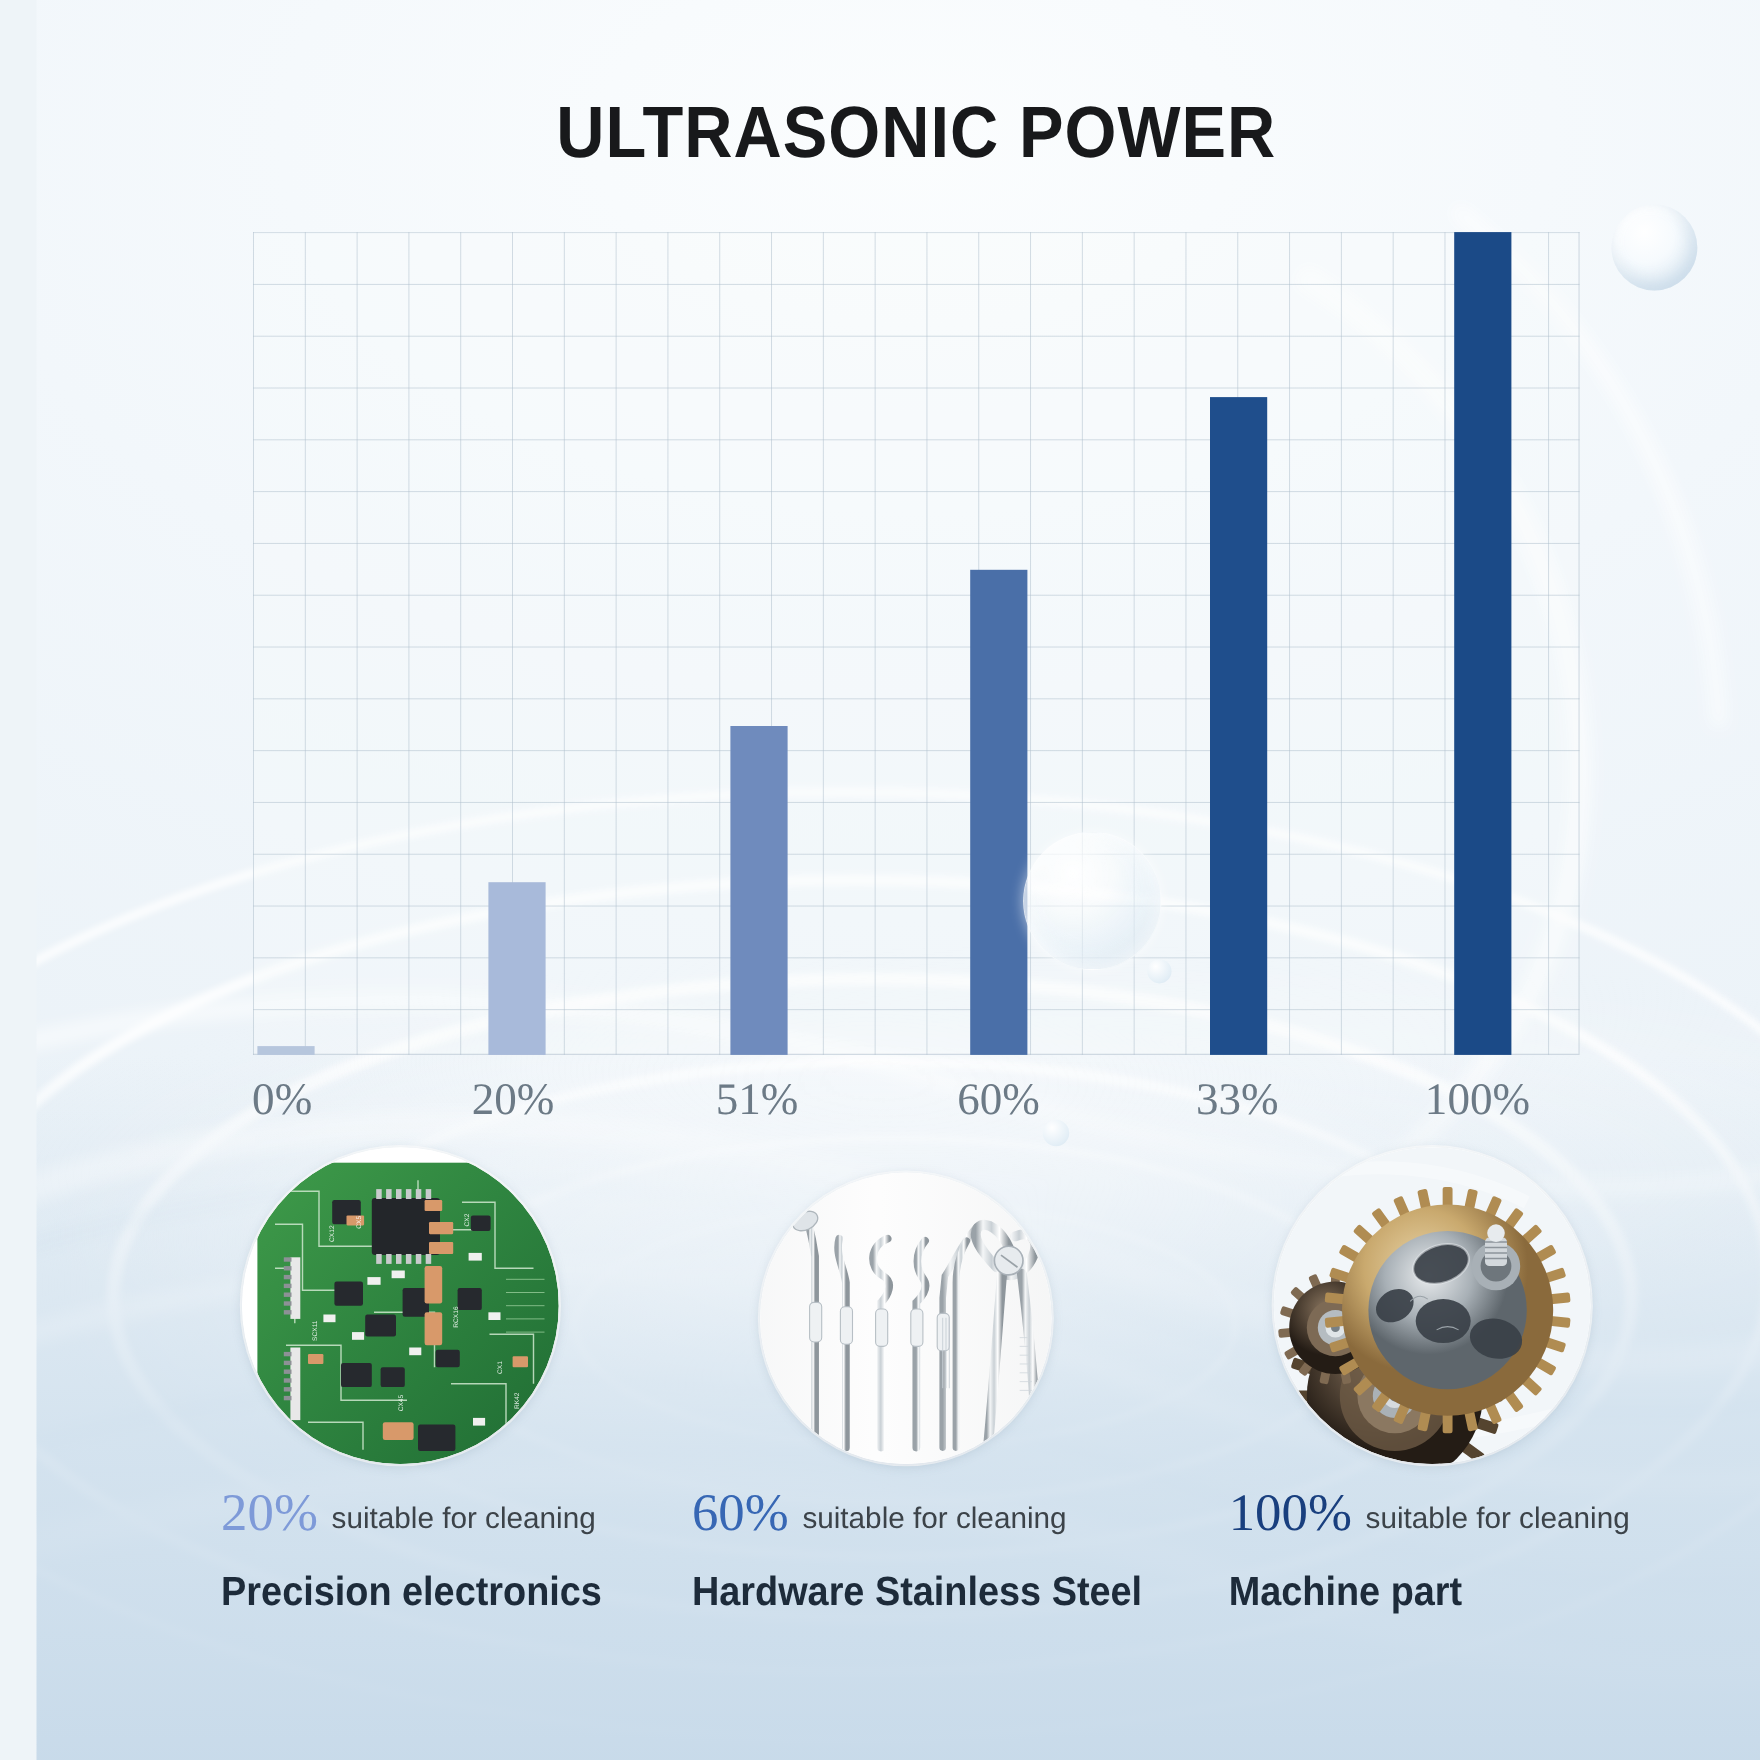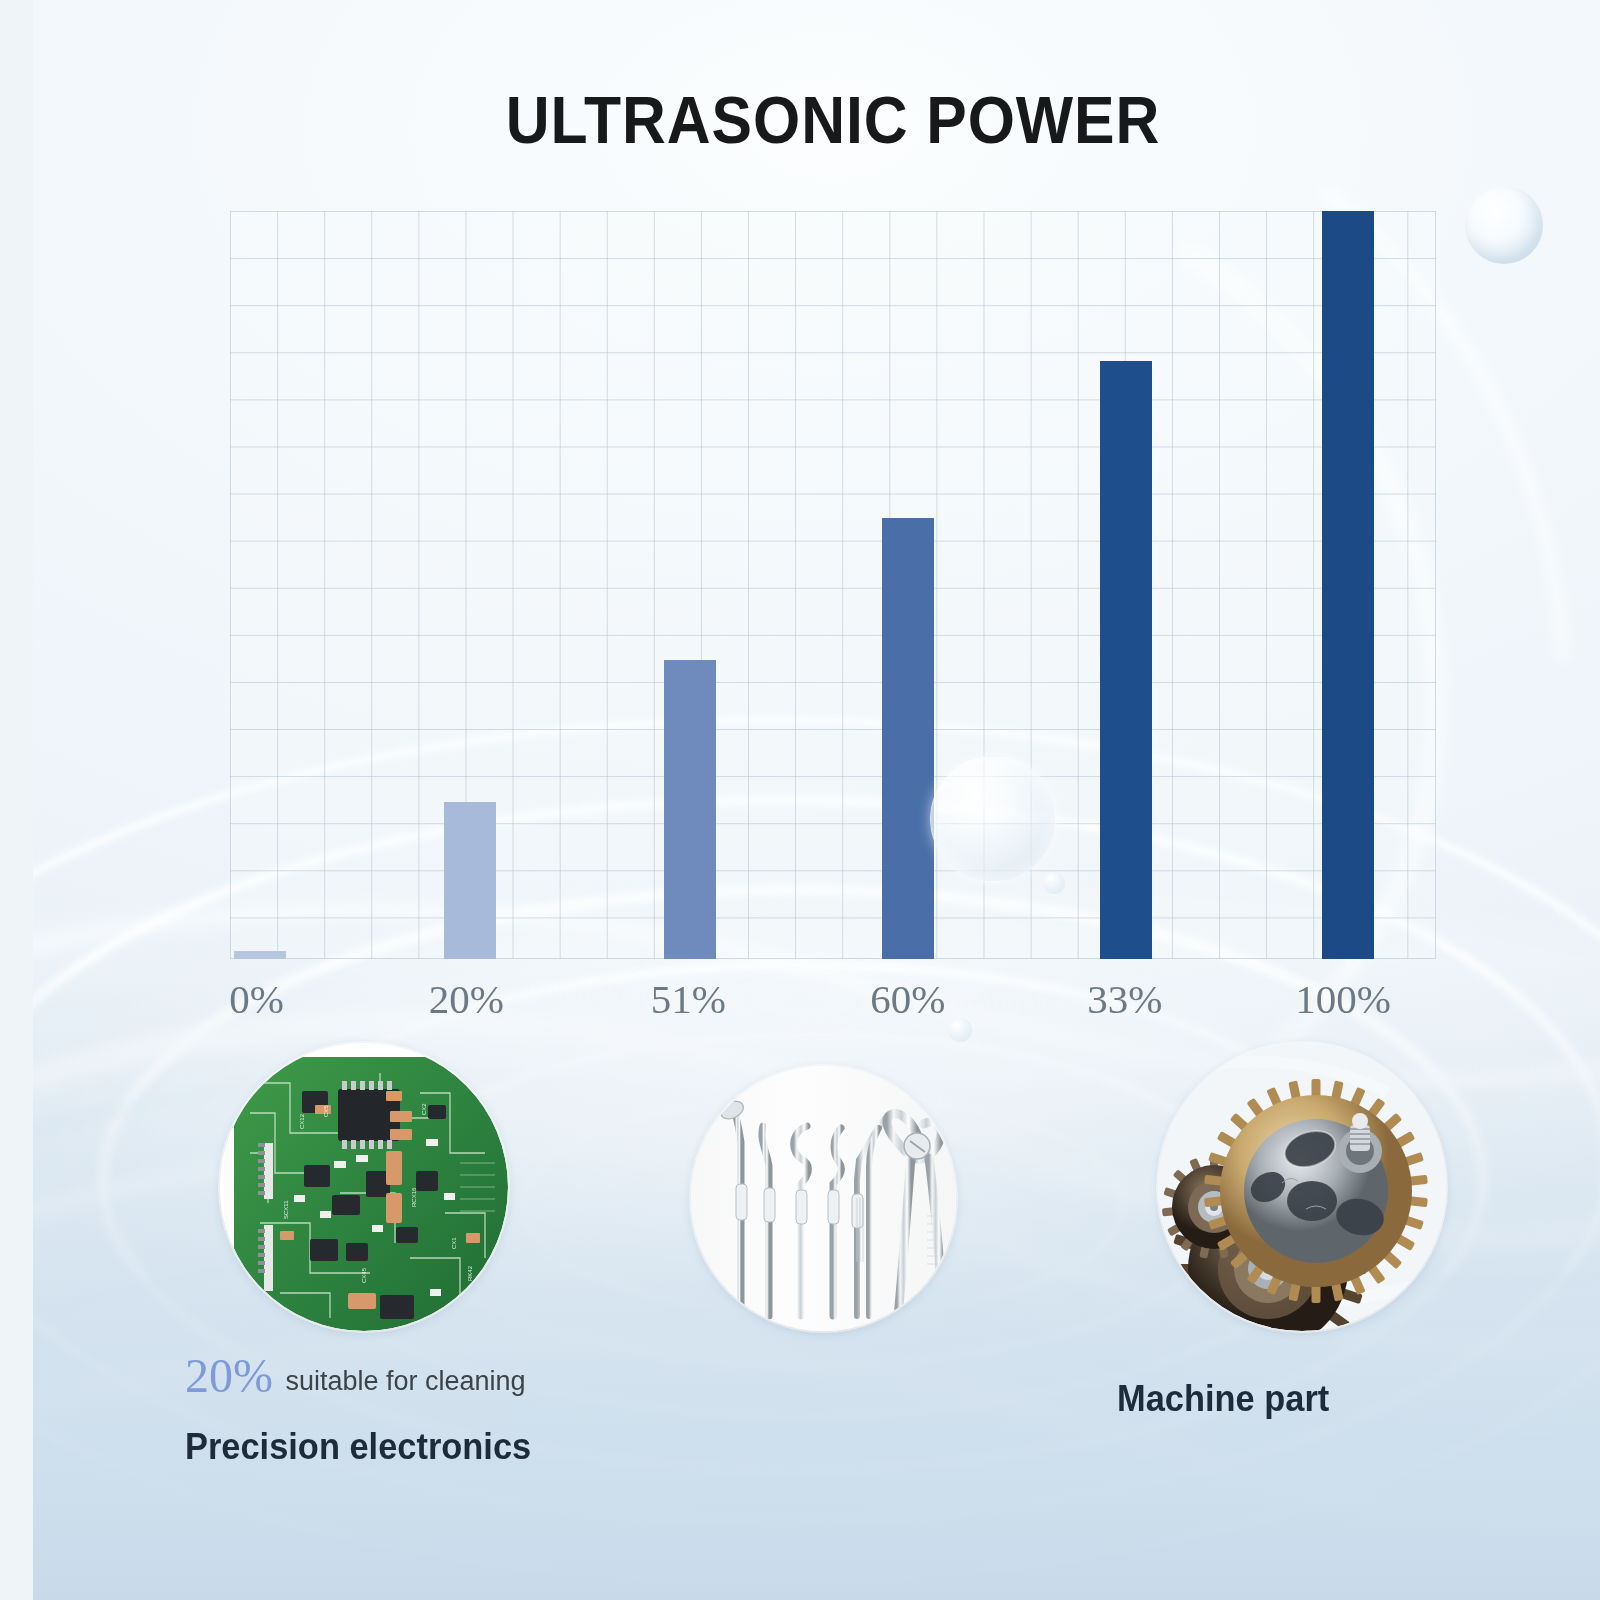--- a/index.html
+++ b/index.html
@@ -611,26 +611,37 @@
           <circle cx="44" cy="-70" r="8" fill="#e7ebee"></circle>
           <g stroke="#9aa2a8" stroke-width="1" fill="none">
             <path d="M-10,18 q10,-6 20,0"></path>
             <path d="M-34,-8 q8,-8 16,-2"></path>
           </g>
         </g>
       </g>
     </svg>
   </div>
 
-  <div class="cap" style="left:152px;top:1352px;">
+  <div class="cap" style="left:168px;top:1352px;">
     <div class="line1">
       <span class="pct" style="color:#7e9ad8;">20%</span>
       <span class="sub">suitable for cleaning</span>
     </div>
     <div class="line2">Precision electronics</div>
   </div>
 
+  <div class="cap" style="left:596px;top:1352px;">
+    <div class="line1">
+      <span class="pct" style="color:#3767b4;">60%</span>
+      <span class="sub">suitable for cleaning</span>
+    </div>
+    <div class="line2">Hardware Stainless Steel</div>
+  </div>
 
   <div class="cap" style="left:1084px;top:1352px;">
+    <div class="line1">
+      <span class="pct" style="color:#193f7e;">100%</span>
+      <span class="sub">suitable for cleaning</span>
+    </div>
     <div class="line2">Machine part</div>
   </div>
 
 </div>
 
 </body></html>

